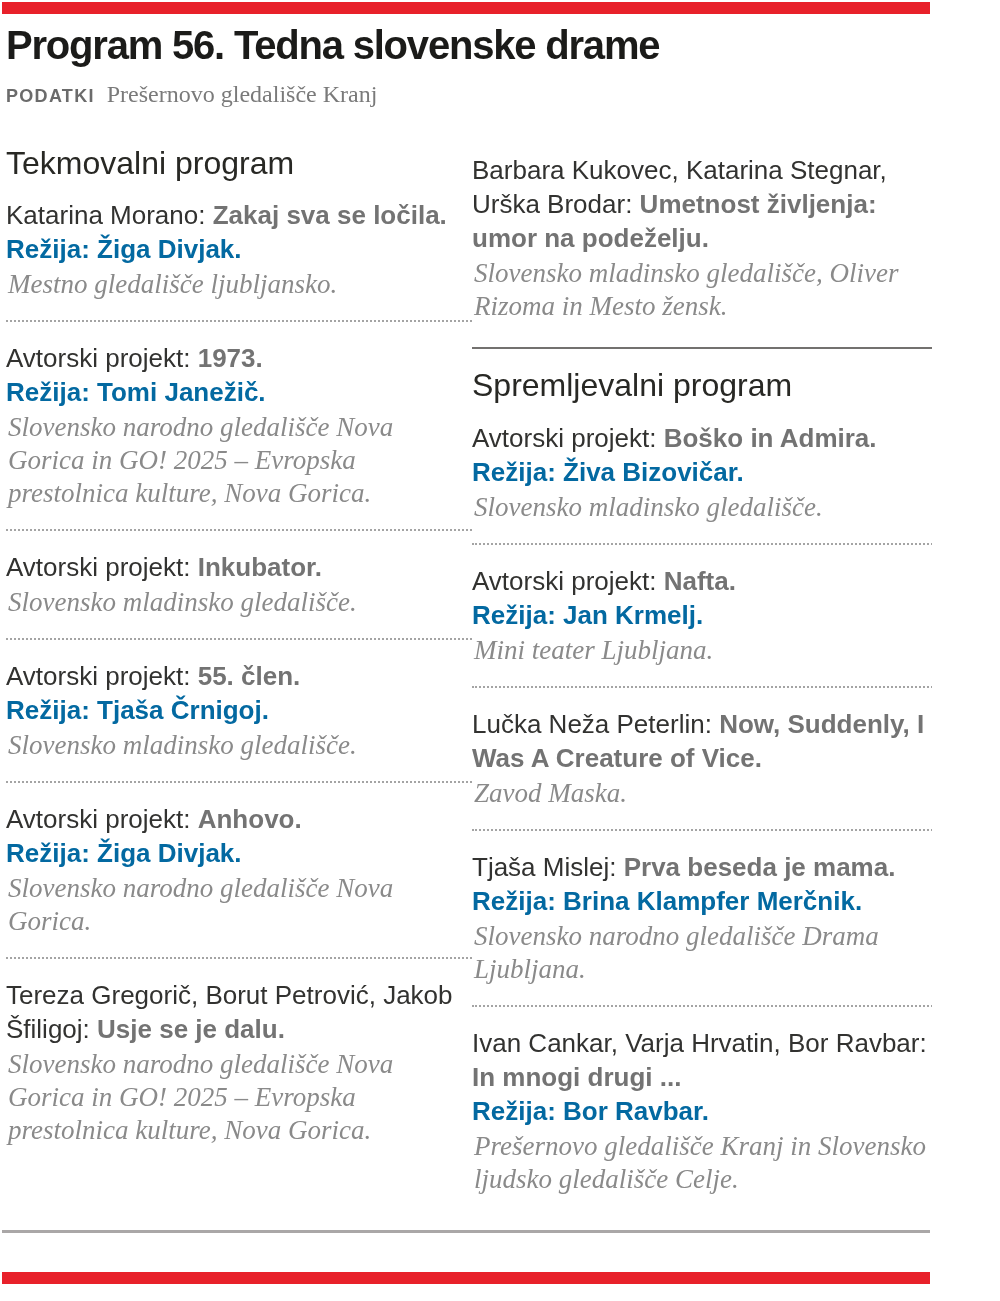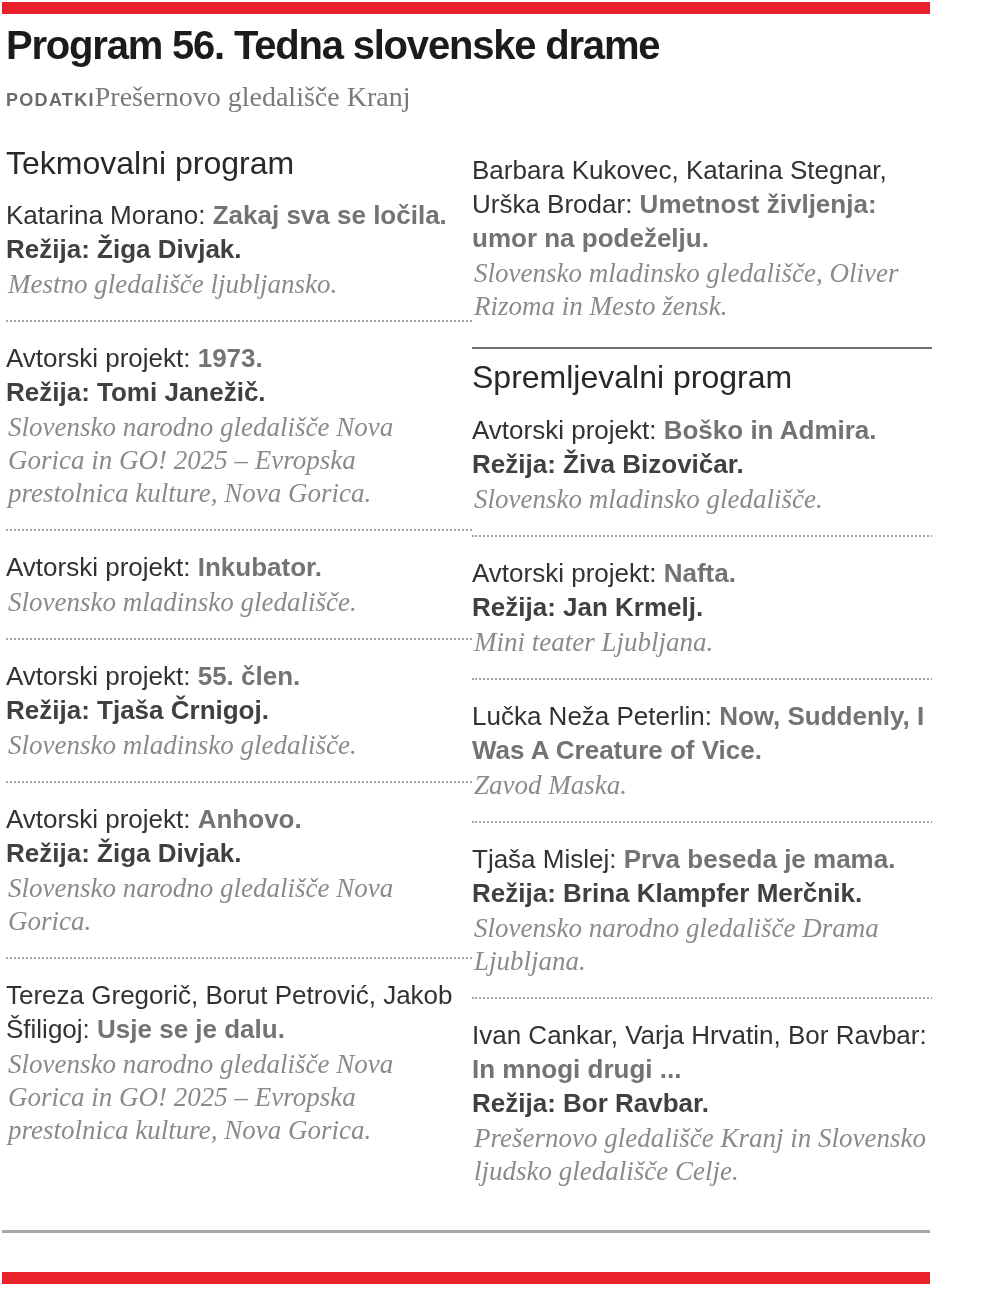--- a/index.html
+++ b/index.html
@@ -4,39 +4,39 @@
 <style>
   html,body{margin:0;padding:0;background:#ffffff;}
   .page{position:relative;width:932px;height:1301px;background:#fff;overflow:hidden;
         font-family:"Liberation Sans",sans-serif;}
   .topbar{position:absolute;top:2px;left:2px;right:2px;height:12px;background:#e8212a;}
   .bottombar{position:absolute;top:1272px;left:2px;right:2px;height:12px;background:#e8212a;}
   .footrule{position:absolute;top:1230px;left:2px;right:2px;border-top:3px solid #aaa7a7;}
 
   .header{position:absolute;top:24px;left:6px;right:6px;}
   .title{margin:0;font-size:40px;line-height:42px;font-weight:700;color:#1b1b19;letter-spacing:-1.2px;}
-  .kicker-line{display:flex;align-items:baseline;margin-top:15px;}
+  .kicker-line{display:flex;align-items:baseline;gap:12px;margin-top:15px;}
   .kicker{font-size:18px;font-weight:700;color:#6b6b6b;letter-spacing:1.3px;}
-  .source{font-family:"Liberation Serif","DejaVu Serif",serif;font-size:28px;color:#7a7a7a;}
+  .source{font-family:"Liberation Serif","DejaVu Serif",serif;font-size:24px;color:#7a7a7a;}
 
   .columns{position:absolute;top:143px;left:6px;display:grid;grid-template-columns:466px 472px;}
   .col{min-width:0;}
   .col-heading{margin:0 0 15px;font-size:32px;line-height:40px;font-weight:400;color:#282824;}
   .col-right .first-block{padding-top:10px;}
 
   .entry{margin:0;}
   .line1{margin:0;font-size:26px;line-height:34px;color:#323230;}
   .work{font-weight:700;color:#737373;}
-  .director{margin:0;font-size:26px;line-height:34px;font-weight:700;color:#404040;}
+  .director{margin:0;font-size:26px;line-height:34px;font-weight:700;color:#0369a1;}
   .theatre{margin:2px;font-family:"Liberation Serif","DejaVu Serif",serif;font-style:italic;
            font-size:27px;line-height:33px;color:#8a8a8a;}
 
   .sep{border:0;border-top:2px dotted #a4a4a4;margin:19px 0;height:0;}
   .section-rule{border:0;border-top:2px solid #73716f;margin:24px 0 0;height:0;}
-  .col-right .col-heading{margin-top:8px;margin-bottom:16px;}
+  .col-right .col-heading{margin-top:16px;margin-bottom:16px;}
 </style>
 </head>
 <body>
 
 <div class="page">
   <div class="topbar"></div>
 
   <div class="header">
     <h1 class="title">Program 56. Tedna slovenske drame</h1>
     <div class="kicker-line">

